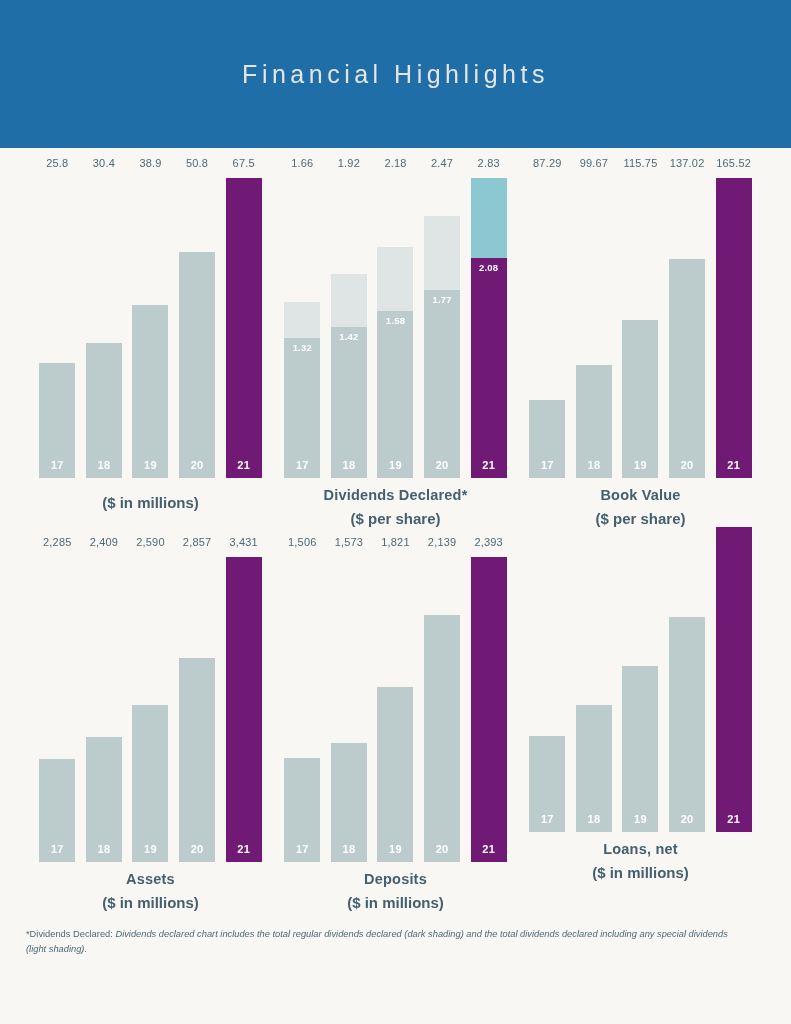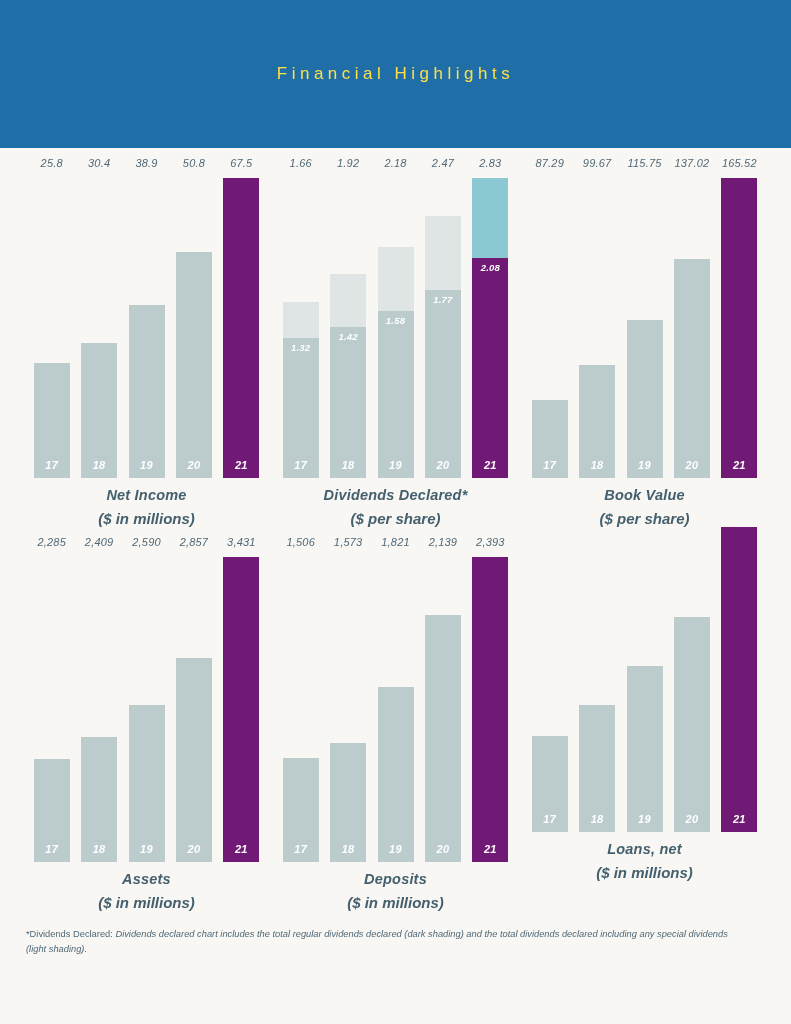--- a/index.html
+++ b/index.html
@@ -9,26 +9,26 @@
     font-family:"Liberation Sans", sans-serif;
     overflow:hidden;
     position:relative;
   }
   .header {
     height:148px;
     background:#1f6ea8;
     display:flex; align-items:center; justify-content:center;
   }
   .header-title {
-    color:#fde047;
-    font-size:17px;
+    color:#e5e5e5;
+    font-size:25px;
     letter-spacing:4.5px;
     font-weight:400;
   }
-  .sheet { padding:0 22px;font-style:italic; }
+  .sheet { padding:0 28px; }
 
   .grid-row { display:flex; }
 
   .chart {
     width:calc(100% / 3);
     box-sizing:border-box;
     display:flex;
     flex-direction:column;
   }
 
@@ -186,21 +186,20 @@
             <div class="bar-slot">
               <div class="bar accent">
                 <div class="seg-bottom" style="height: 300px; justify-content: flex-end;">
                   <div class="year">21</div>
                 </div>
               </div>
             </div>
           </div>
         </div>
         <div class="chart-caption">
-          <div class="chart-title">Net Income</div>
           <div class="chart-sub">($ in millions)</div>
         </div>
       </div>
       <div class="chart">
         <div class="value-row">
           <div class="value-cell">1.66</div>
           <div class="value-cell">1.92</div>
           <div class="value-cell">2.18</div>
           <div class="value-cell">2.47</div>
           <div class="value-cell">2.83</div>

